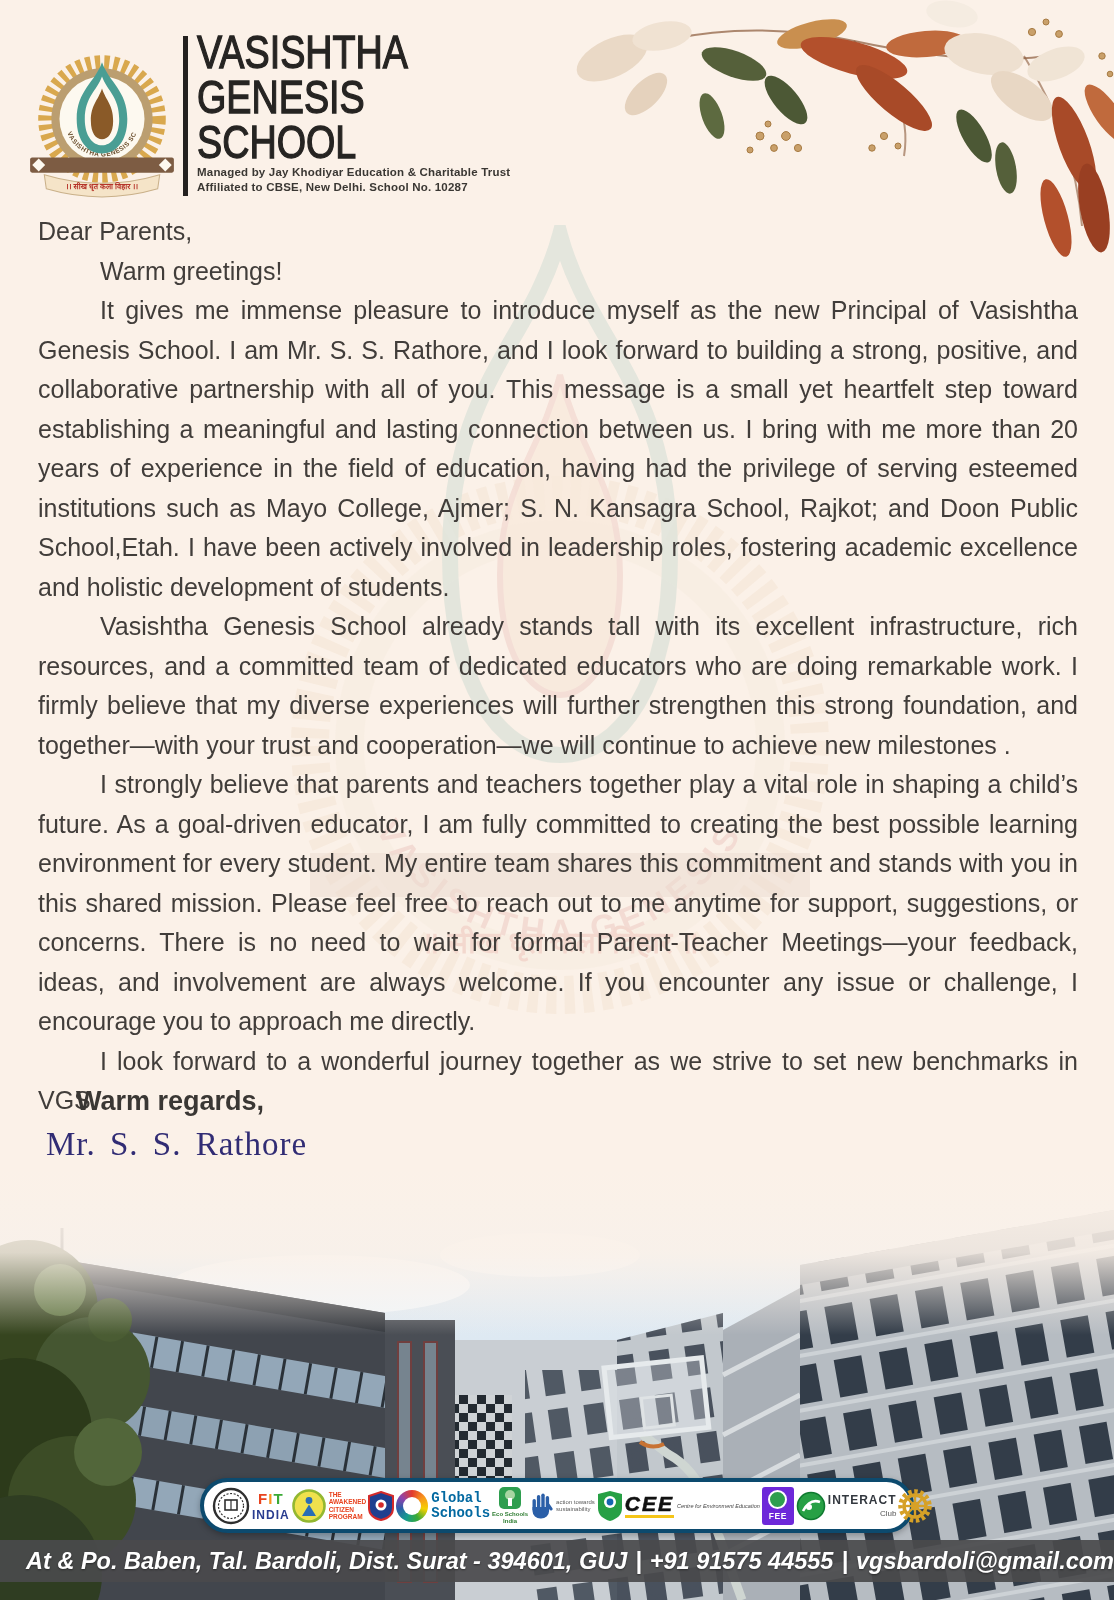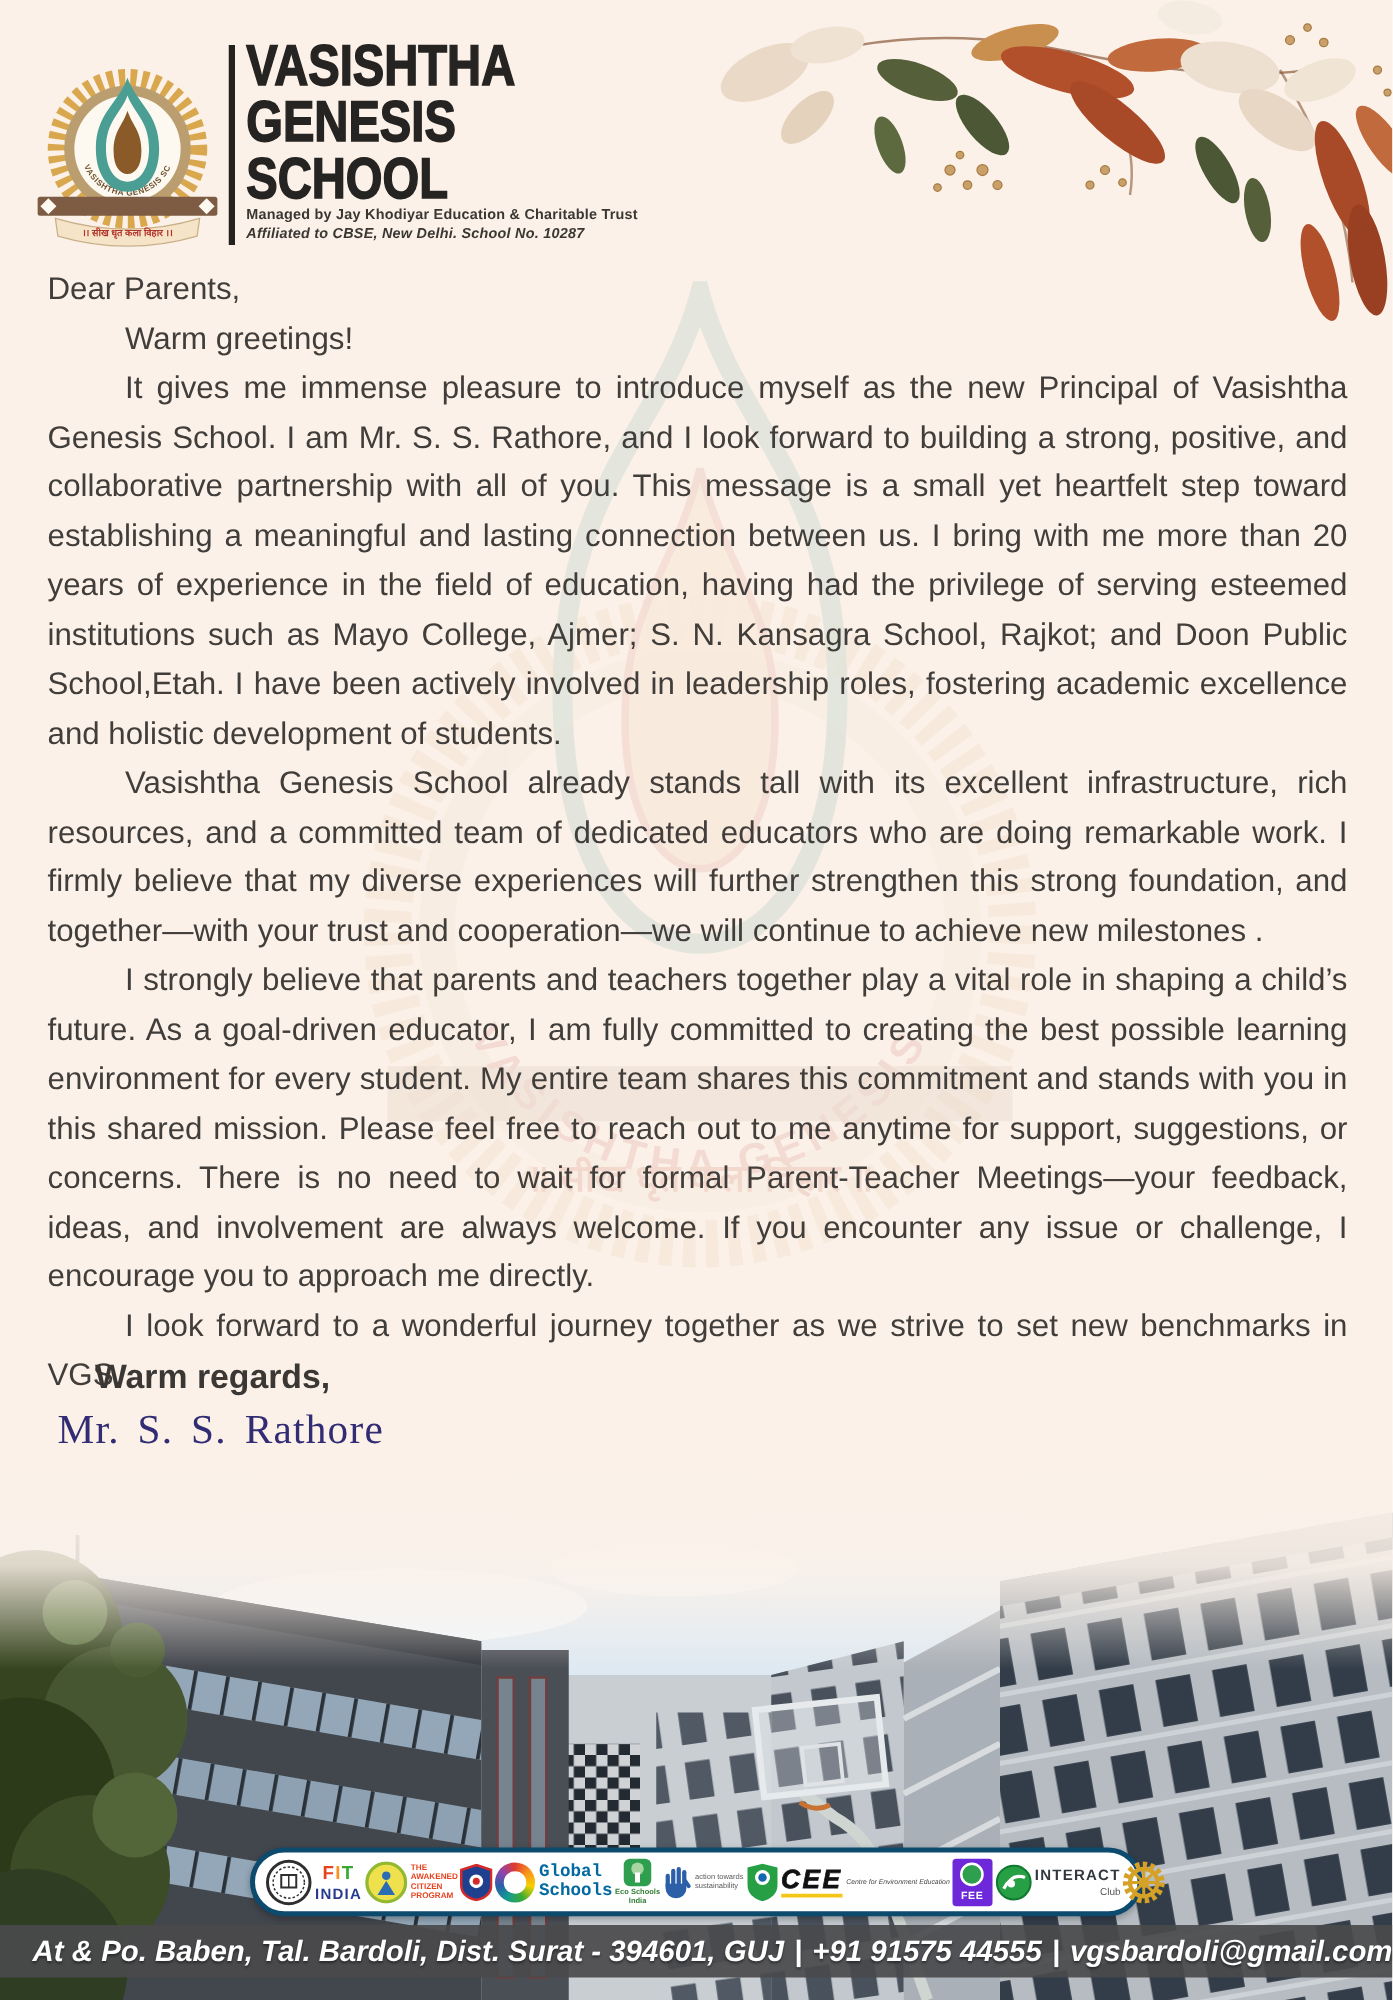--- a/index.html
+++ b/index.html
@@ -2,25 +2,25 @@
 <html><head>
 <meta charset="utf-8">
 <style>
   html,body{margin:0;padding:0;}
   .page{position:relative;width:1114px;height:1600px;background:#fbf1e8;overflow:hidden;
         font-family:"Liberation Sans",sans-serif;}
   .abs{position:absolute;}
 
   
   .hdr-bar{left:183px;top:36px;width:5px;height:160px;background:#24211f;}
-  .hdr-title{left:197px;top:30px;color:#262422;font-weight:bold;font-size:46px;line-height:45px;
+  .hdr-title{left:197px;top:30px;color:#262422;font-weight:normal;font-size:46px;line-height:45px;
              -webkit-text-stroke:1.3px #262422;letter-spacing:0px;}
   .hdr-title span{display:inline-block;transform:scaleX(.82);transform-origin:left center;white-space:nowrap;}
   .hdr-sub{left:197px;color:#3a3733;font-weight:bold;font-size:11.5px;letter-spacing:.2px;white-space:nowrap;}
-  .sub1{top:166px;} .sub2{top:181px;font-style:italic;}
+  .sub1{top:166px;} .sub2{top:181px;}
 
   
   .letter{left:38px;top:212px;width:1040px;color:#413d3a;font-size:25px;line-height:39.5px;
           text-align:justify;}
   .letter p{margin:0;text-indent:62px;}
   .letter p.salutation{text-indent:0;text-align:left;}
   .letter p.greeting{text-align:left;}
 
   .closing{left:76px;top:1086px;font-size:27px;font-weight:bold;color:#3a3734;}
   .sig-name{left:46px;top:1126px;width:246px;text-align:center;font-family:"Liberation Serif",serif;

